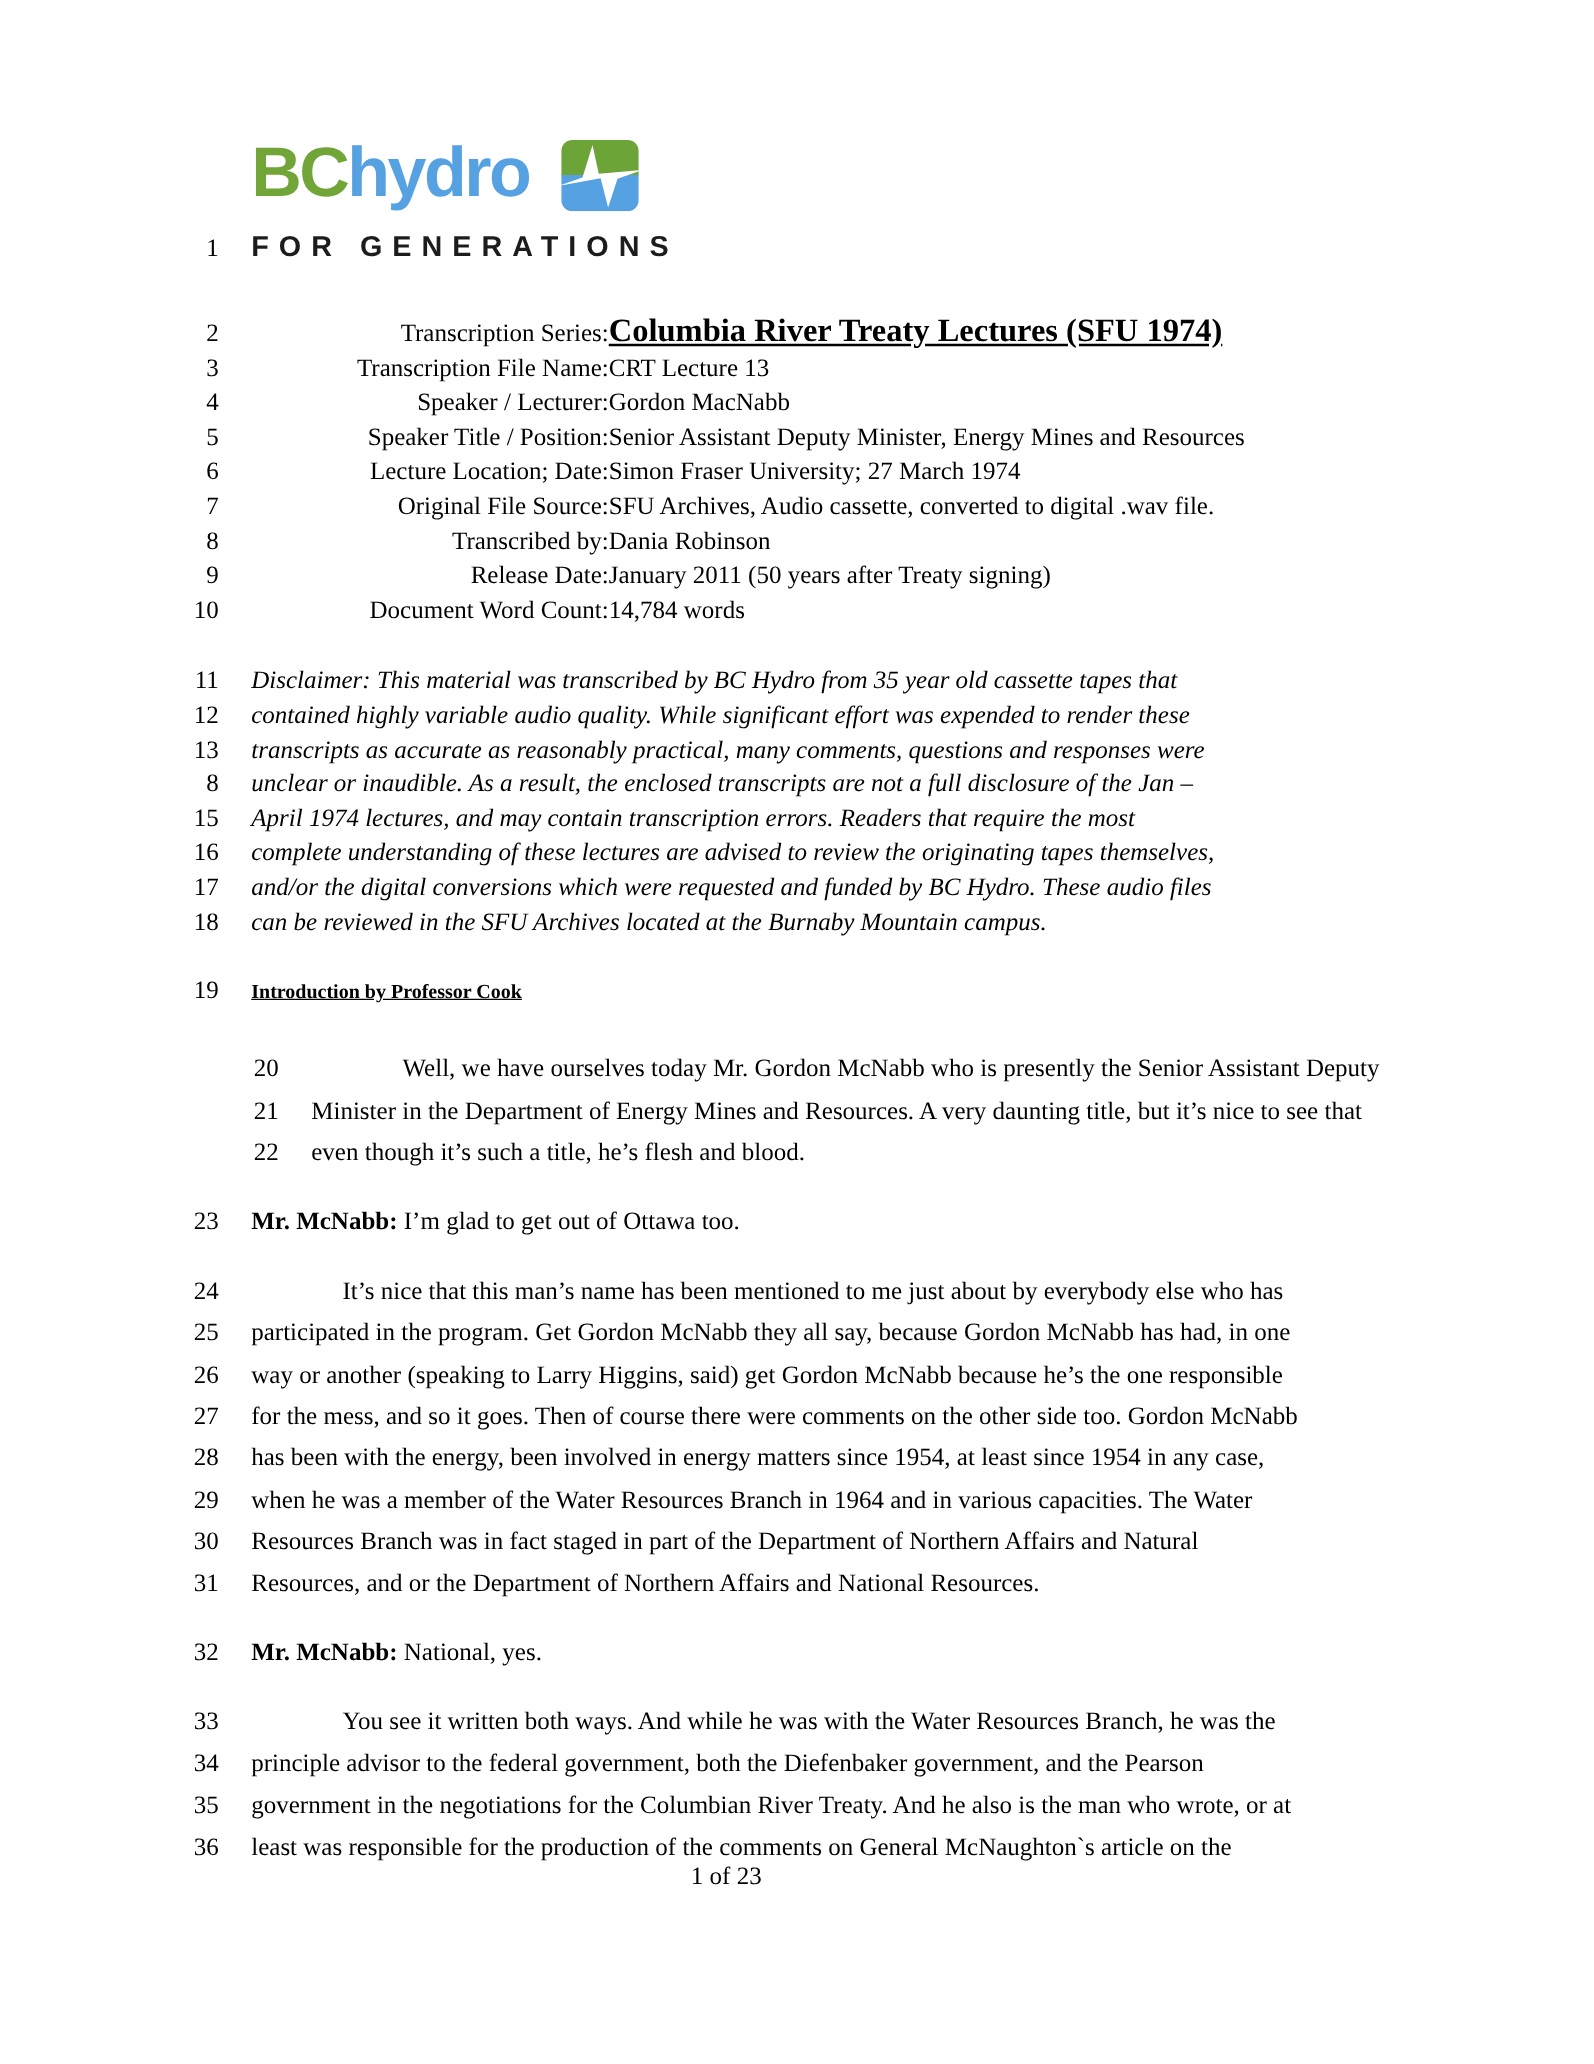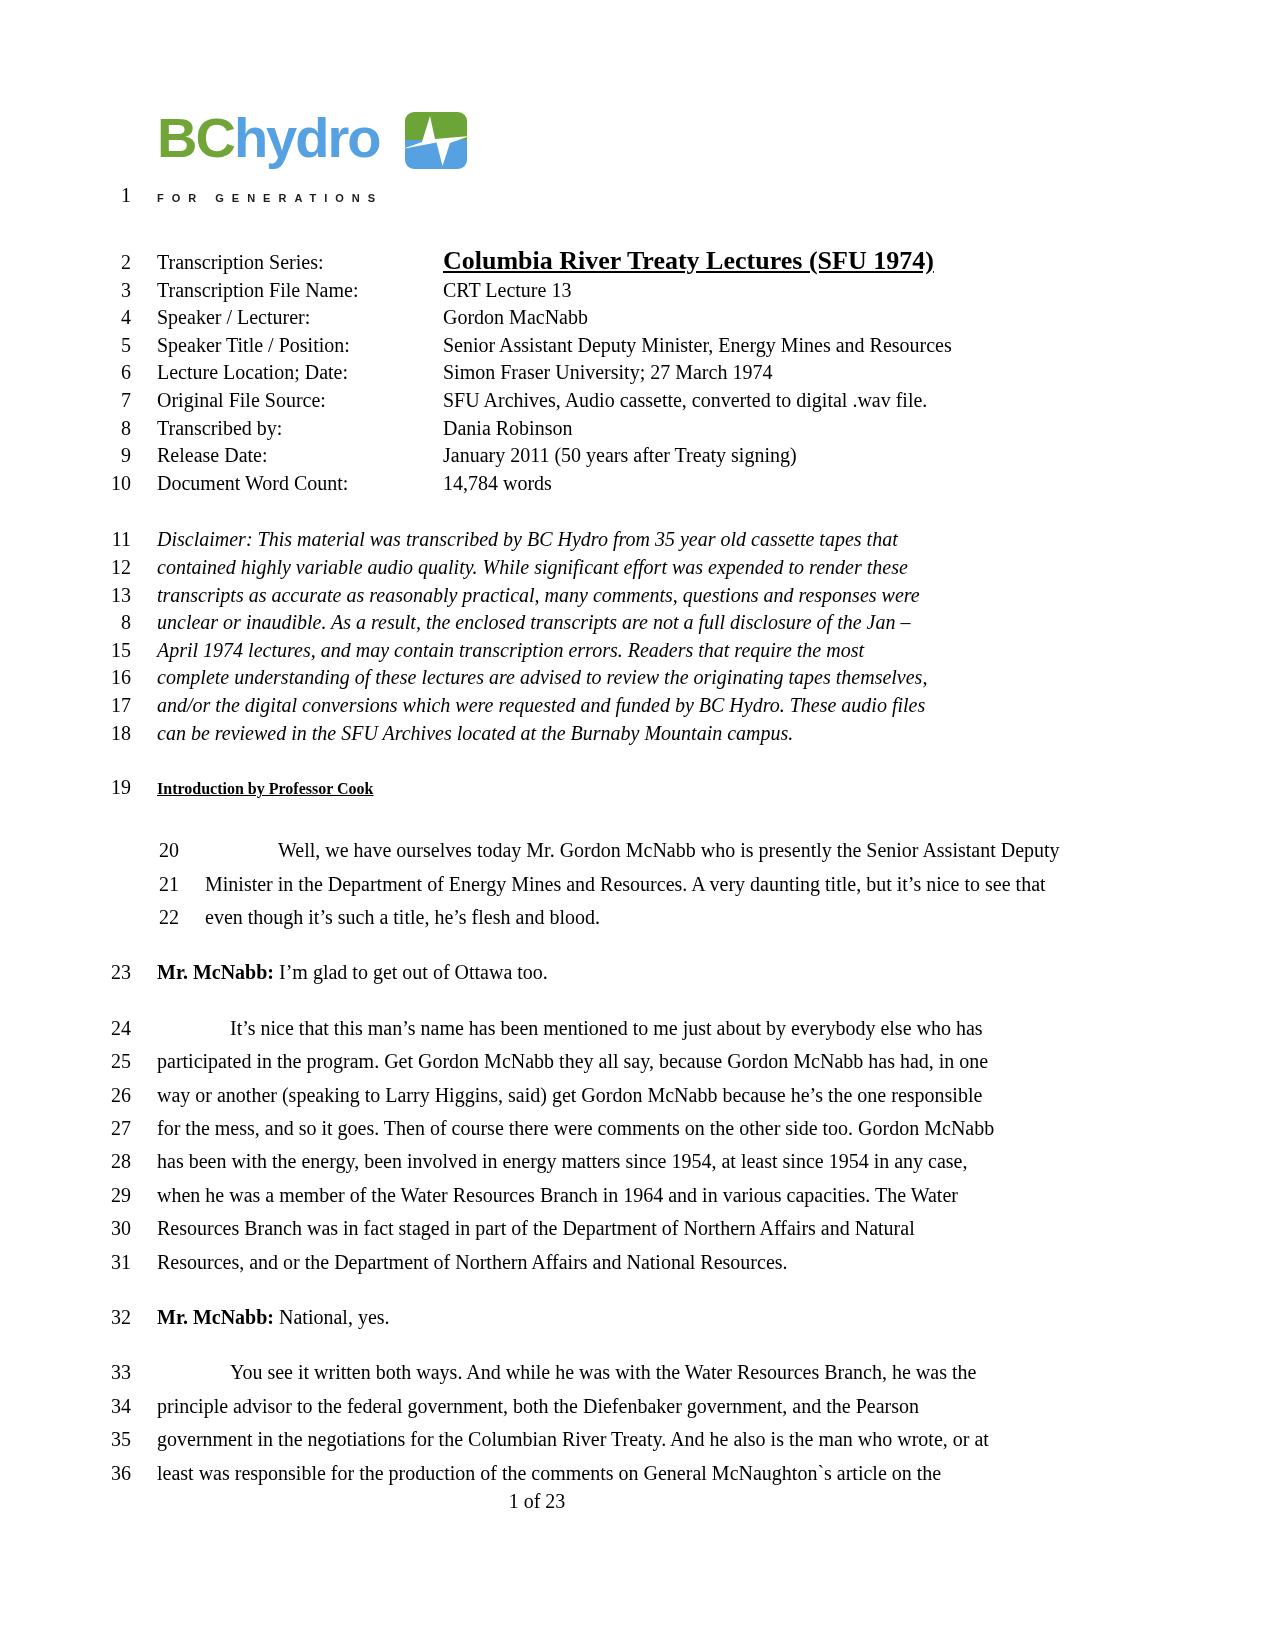--- a/index.html
+++ b/index.html
@@ -4,20 +4,21 @@
 <style>
   html, body { margin: 0; padding: 0; background: #ffffff; }
   .page {
     position: relative;
     width: 1074px;
     height: 1651px;
     background: #ffffff;
     color: #000000;
     font-family: "Liberation Serif", serif;
     overflow: hidden;
+    margin-left: 44px;
   }
   .content { padding-top: 110px; }
 
   
   .logo-row {
     margin-left: 157px;
     display: flex;
     align-items: flex-start;
     height: 62px;
   }
@@ -38,29 +39,29 @@
     text-align: right;
     font-size: 20px;
     font-style: normal;
   }
   .txt { margin-left: 26px; white-space: pre; }
 
   .tagline-row { margin-top: 12px; }
   .tagline {
     font-family: "Liberation Sans", sans-serif;
     font-weight: bold;
-    font-size: 11px;
+    font-size: 23px;
     letter-spacing: 8px;
     color: #1c1c1c;
   }
 
   
   .meta-block { margin-top: 40px; }
   .meta-block .line { line-height: 27.6px; font-size: 20px; }
-  .meta-label { flex: none; width: 286px; margin-left: 26px; white-space: pre; }
+  .meta-label { flex: none; width: 286px; margin-left: 26px; white-space: pre; text-align: right; }
   .meta-value { white-space: pre; }
   .doc-title {
     font-size: 26px;
     font-weight: bold;
     text-decoration: underline;
   }
 
   
   .disclaimer-block { margin-top: 29px; }
   .disclaimer-block .line { line-height: 27.6px; font-size: 20px; }

